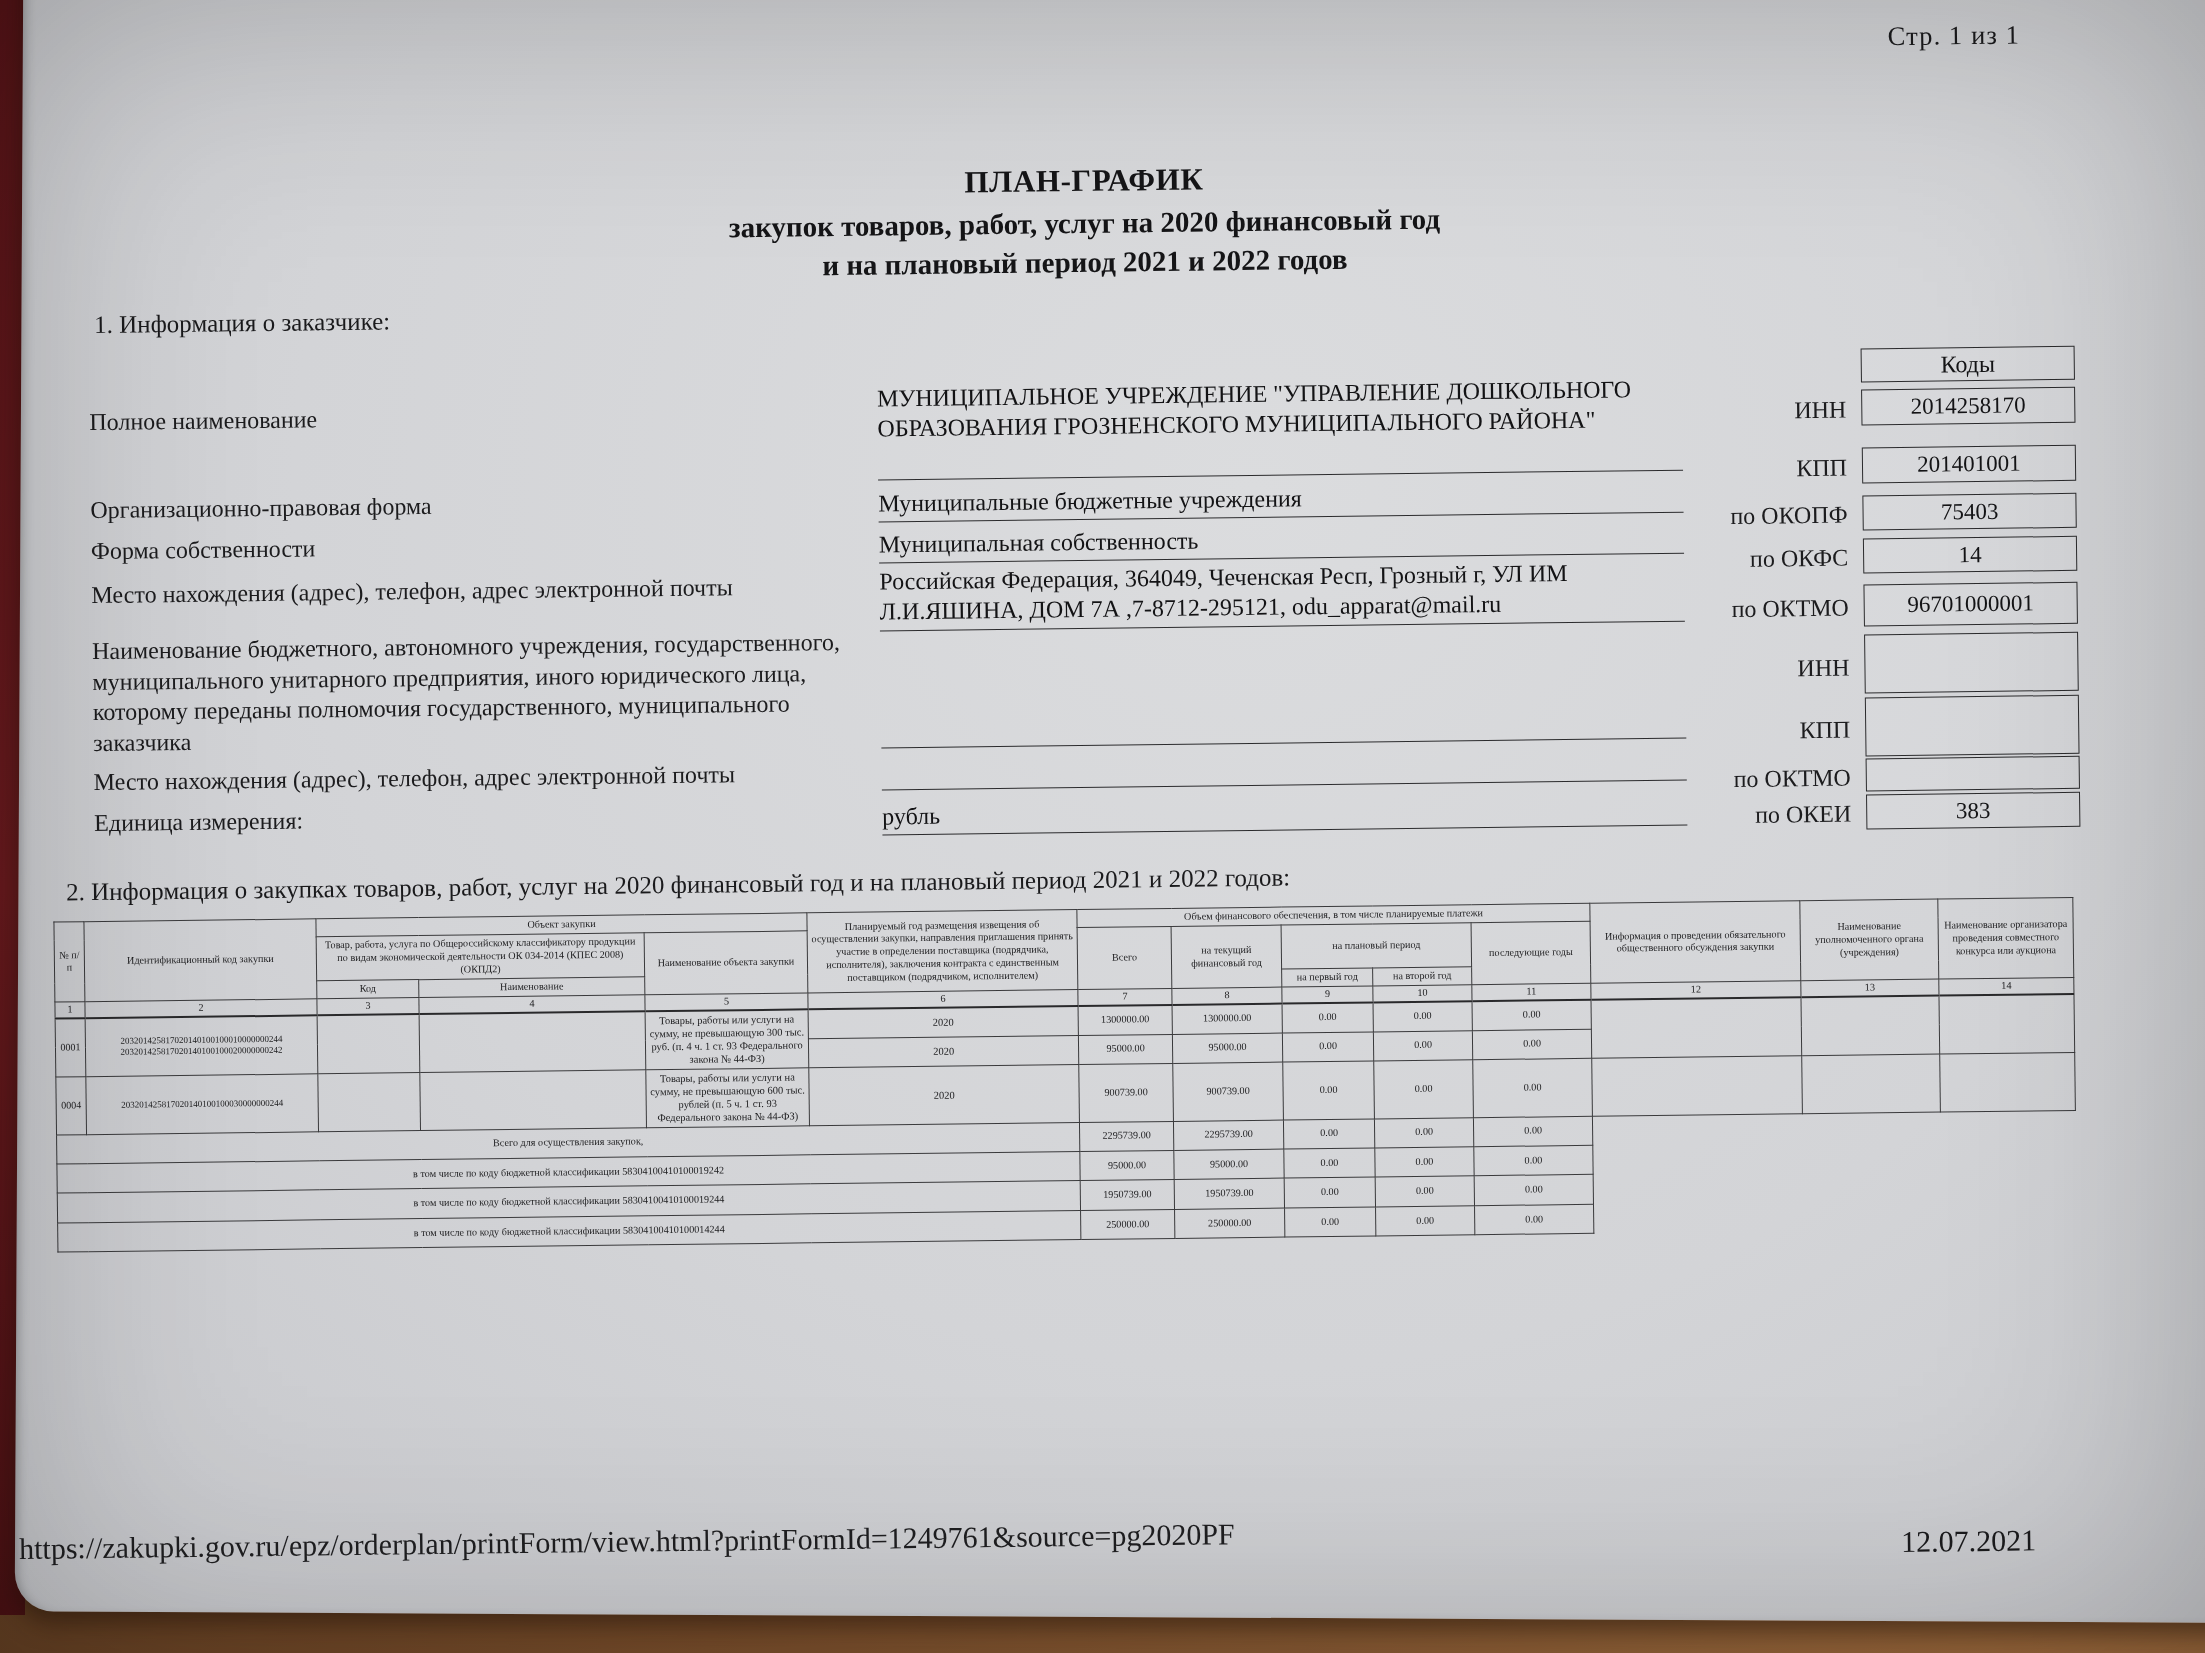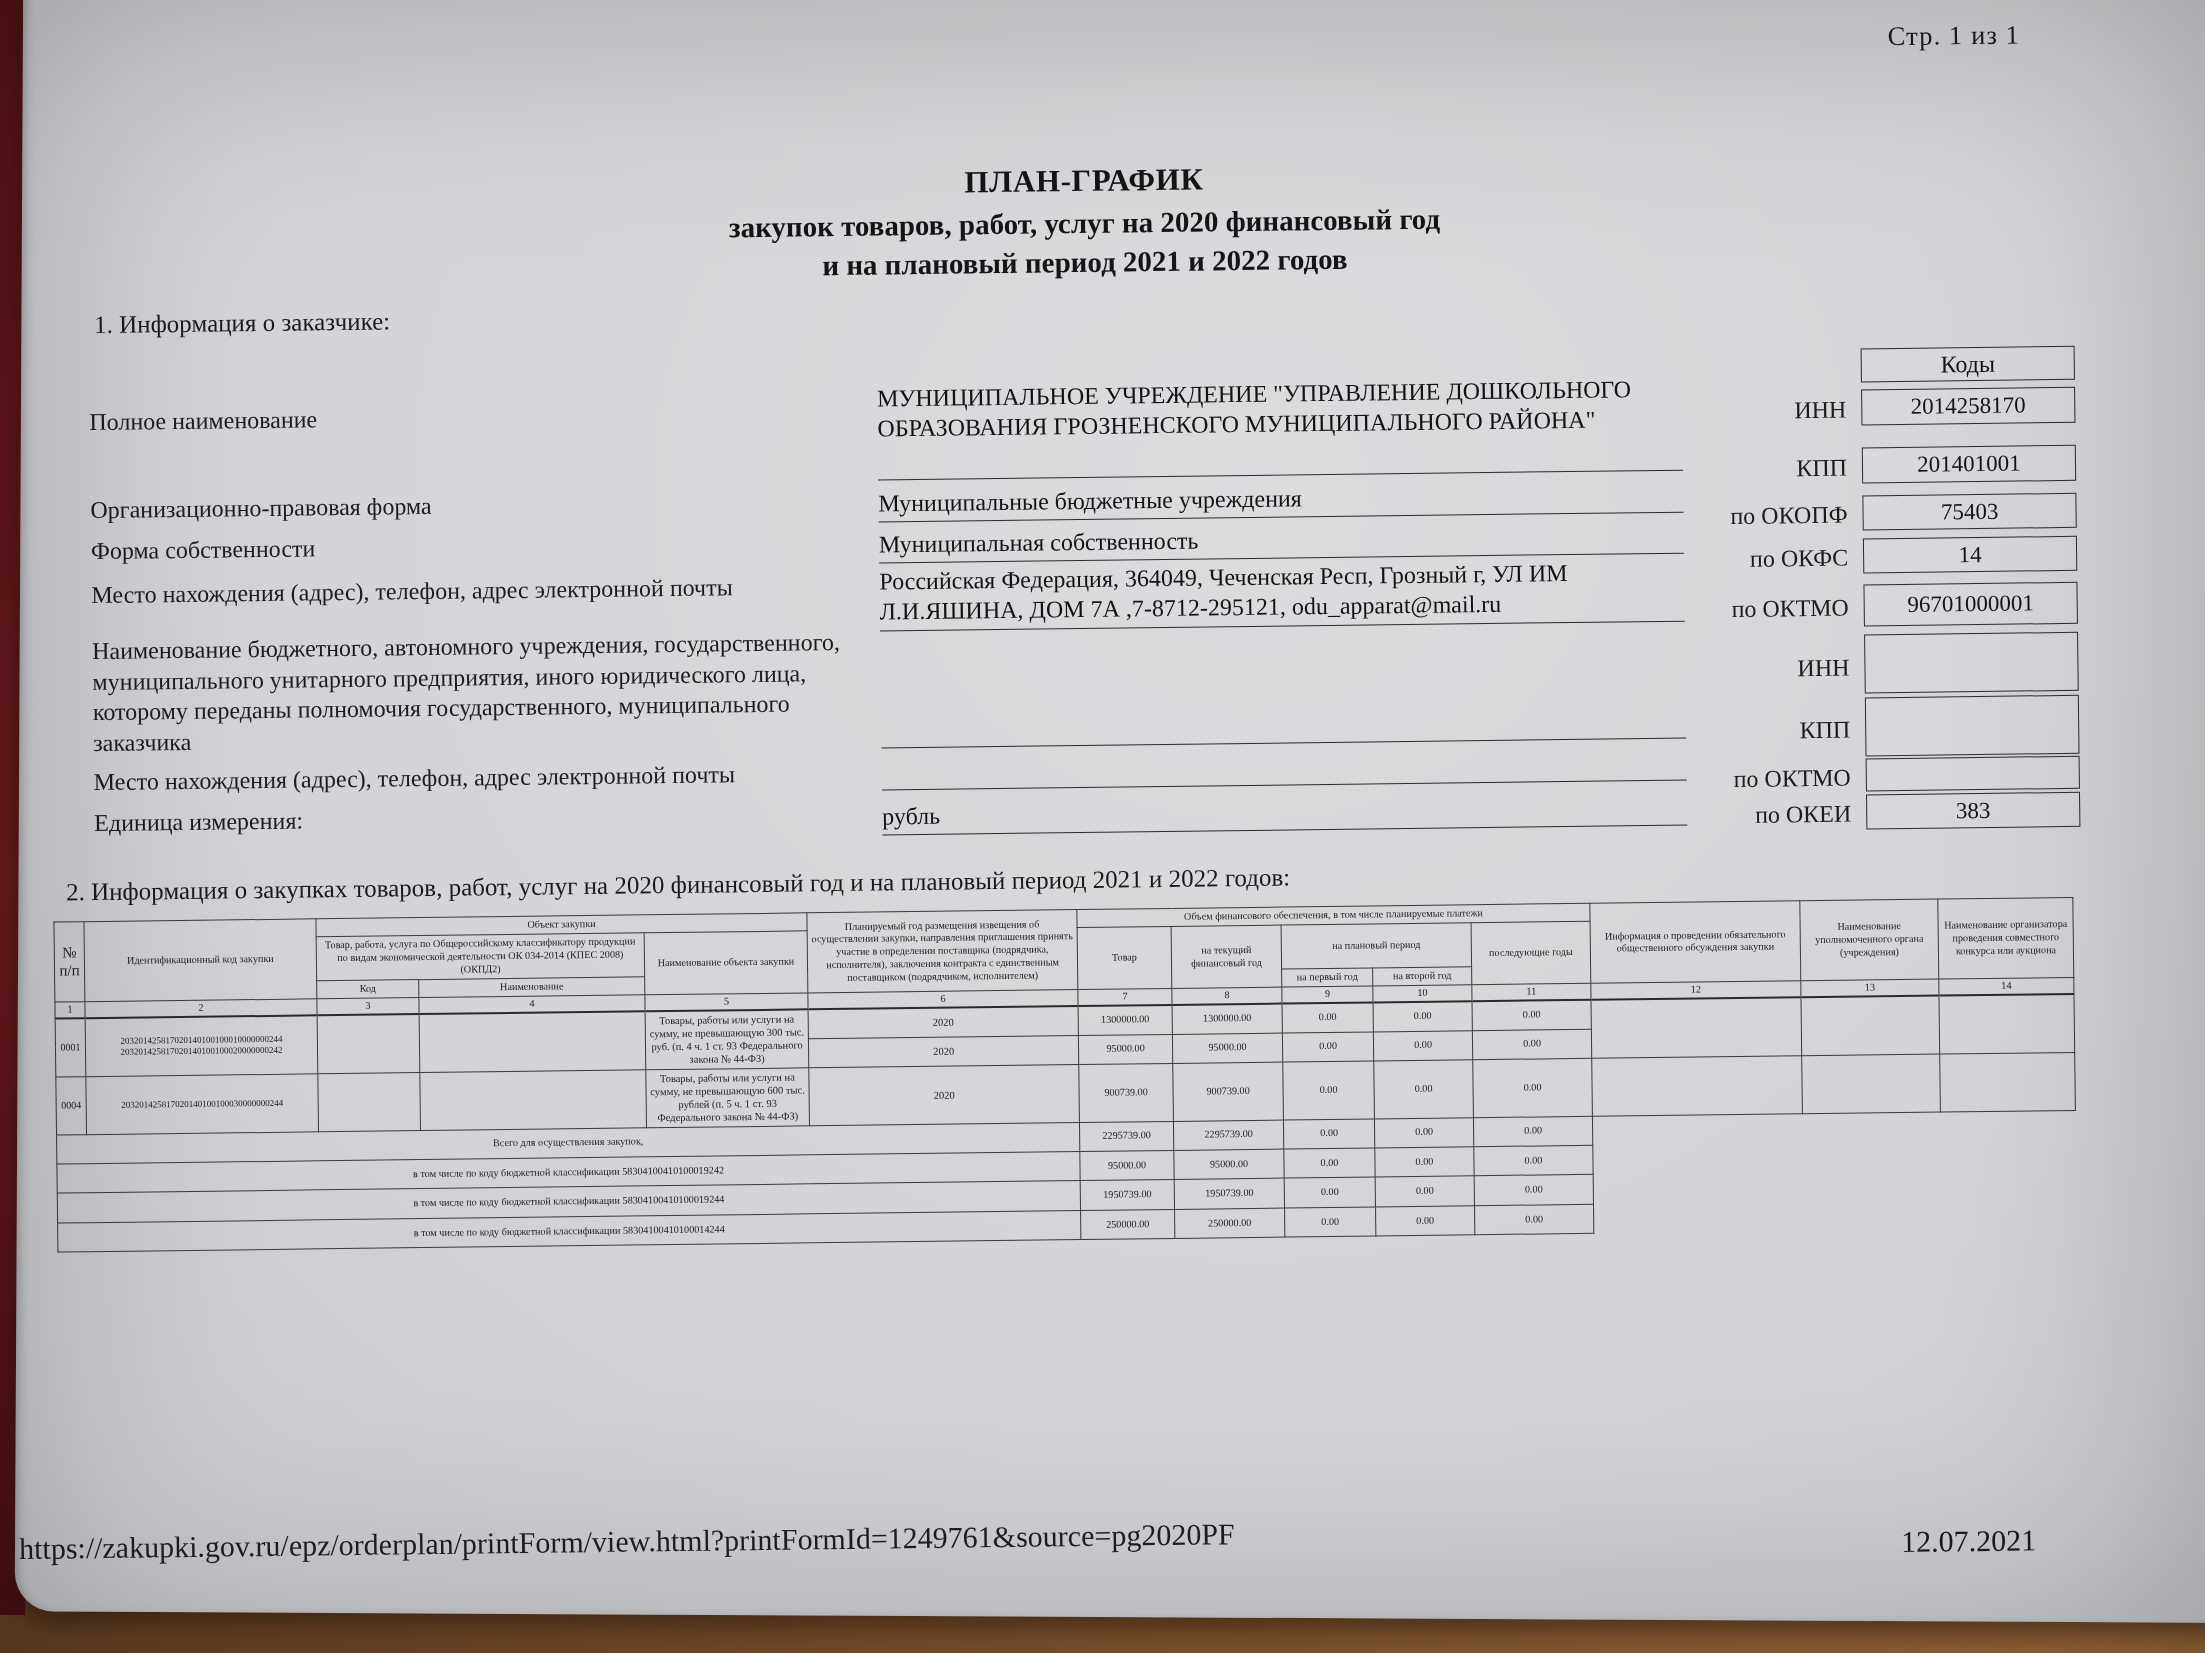--- a/index.html
+++ b/index.html
@@ -137,33 +137,33 @@
           <col style="width:110px">
         <col style="width:91px">
           <col style="width:99px">
           <col style="width:119px">
           <col style="width:210px">
         <col style="width:138px">
           <col style="width:135px">
       </colgroup>
       <thead>
         <tr>
-          <th rowspan="3" style="font-size:15px;">№ п/п</th>
+          <th rowspan="3" style="font-size:10px;">№ п/п</th>
           <th rowspan="3">Идентификационный код закупки</th>
           <th colspan="3">Объект закупки</th>
           <th rowspan="3" class="th-year">Планируемый год размещения извещения об осуществлении закупки, направления приглашения принять участие в определении поставщика (подрядчика, исполнителя), заключения контракта с единственным поставщиком (подрядчиком, исполнителем)</th>
           <th colspan="5">Объем финансового обеспечения, в том числе планируемые платежи</th>
           <th rowspan="3">Информация о проведении обязательного общественного обсуждения закупки</th>
           <th rowspan="3">Наименование уполномоченного органа (учреждения)</th>
           <th rowspan="3">Наименование организатора проведения совместного конкурса или аукциона</th>
         </tr>
         <tr>
           <th colspan="2" class="th-okpd">Товар, работа, услуга по Общероссийскому классификатору продукции по видам экономической деятельности ОК 034-2014 (КПЕС 2008) (ОКПД2)</th>
           <th rowspan="2">Наименование объекта закупки</th>
-          <th rowspan="2">Товар</th>
+          <th rowspan="2">Всего</th>
           <th rowspan="2">на текущий финансовый год</th>
           <th colspan="2">на плановый период</th>
           <th rowspan="2">последующие годы</th>
         </tr>
         <tr>
           <th>Код</th>
           <th>Наименование</th>
           <th>на первый год</th>
           <th>на второй год</th>
         </tr>

